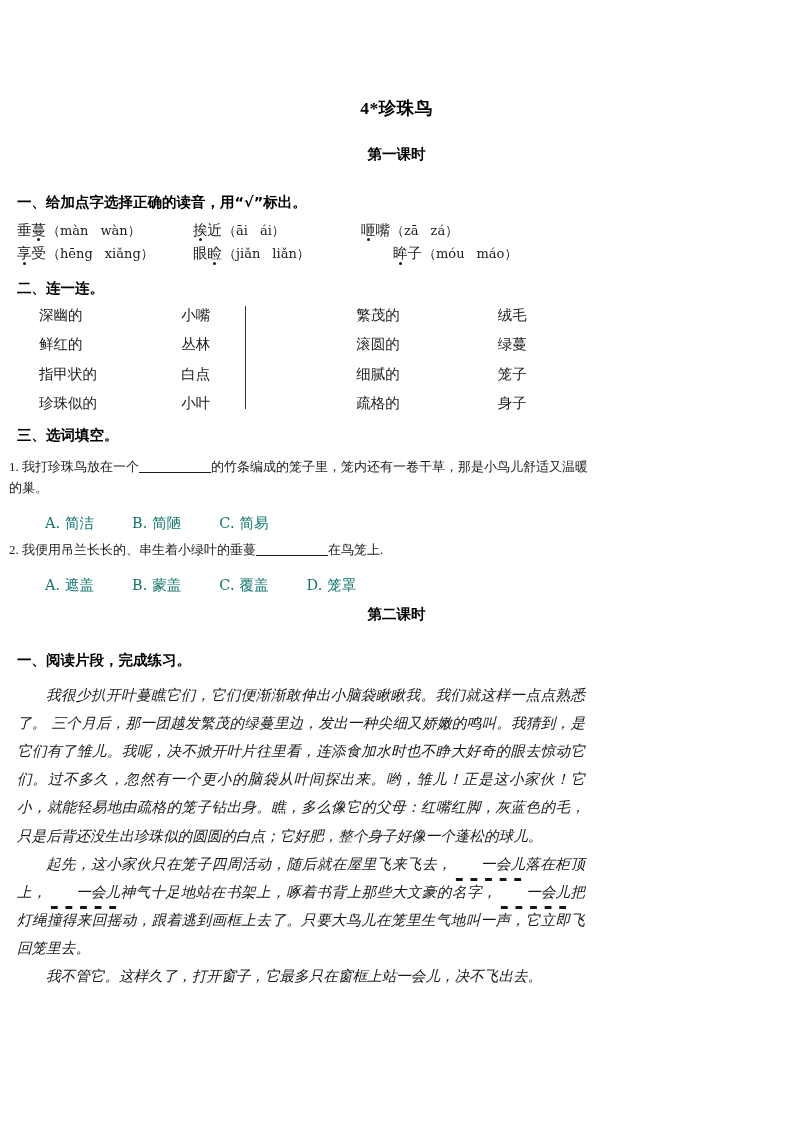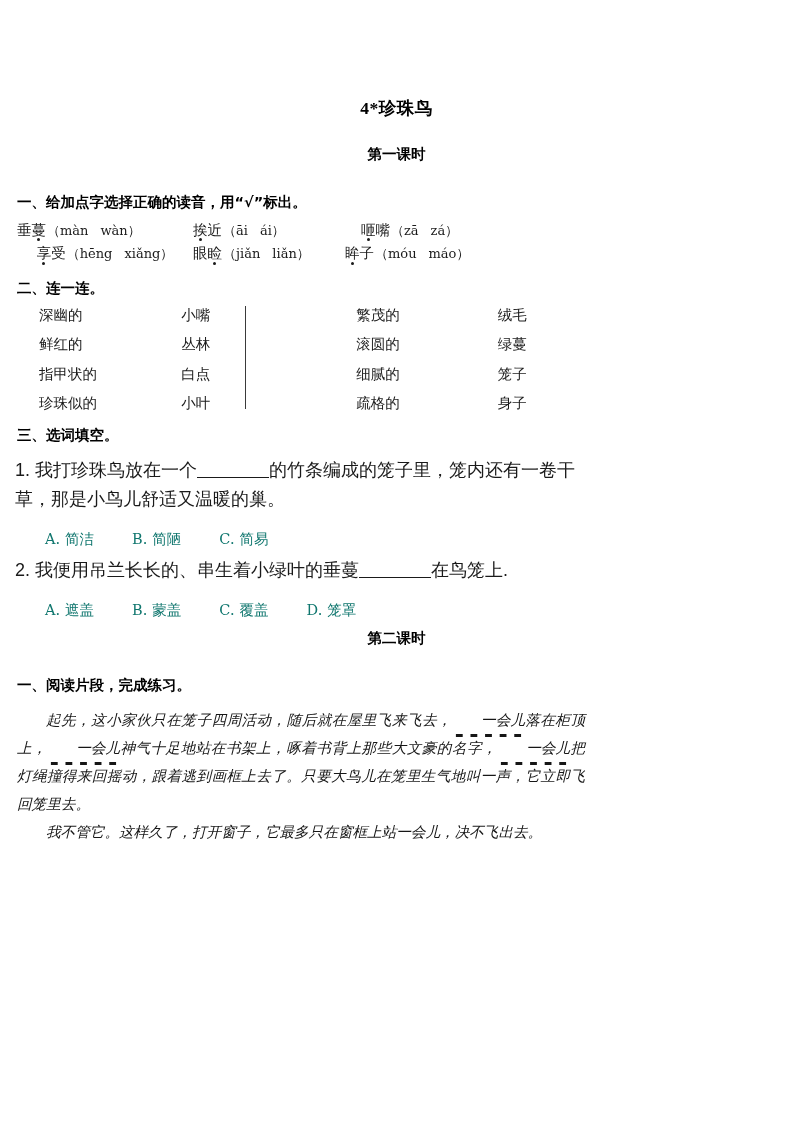--- a/index.html
+++ b/index.html
@@ -123,25 +123,25 @@
     top: -2px;
     width: 1px;
     height: 103px;
     background: #3a3a3a;
   }
 
   
   #sec-cloze-heading { margin-left: 17px; margin-top: 4px; }
   .q-block { margin-top: 12px; }
   .q-line {
-    font-family: Liberation Sans, sans-serif;
-    font-size: 18px;
+    font-family: Liberation Serif, serif;
+    font-size: 13px;
     line-height: 1.62;
     color: #1a1a1a;
-    margin-left: 15px;
+    margin-left: 9px;
     width: 580px;
   }
   .blank {
     display: inline-block;
     width: 72px;
     border-bottom: 1px solid #1a1a1a;
     vertical-align: -2px;
   }
   .opts {
     font-family: "DejaVu Serif", serif;
@@ -215,25 +215,25 @@
         <span class="hz"><span></span><span class="dotted">挨</span><span>近</span></span>
         <span class="rd"><span>（</span><span>āi</span><span class="sp"></span><span>ái</span><span>）</span></span>
       </div>
       <div class="pinyin-item">
         <span class="hz"><span></span><span class="dotted">咂</span><span>嘴</span></span>
         <span class="rd"><span>（</span><span>zā</span><span class="sp"></span><span>zá</span><span>）</span></span>
       </div>
     </div>
 
     <div class="pinyin-row">
-      <div class="pinyin-item" style="width:176px;justify-content:center;">
+      <div class="pinyin-item" style="width:176px;">
         <span class="hz"><span></span><span class="dotted">享</span><span>受</span></span>
         <span class="rd"><span>（</span><span>hēng</span><span class="sp"></span><span>xiǎng</span><span>）</span></span>
       </div>
-      <div class="pinyin-item" style="width:152px;">
+      <div class="pinyin-item" style="width:200px;">
         <span class="hz"><span>眼</span><span class="dotted">睑</span><span></span></span>
         <span class="rd"><span>（</span><span>jiǎn</span><span class="sp"></span><span>liǎn</span><span>）</span></span>
       </div>
       <div class="pinyin-item">
         <span class="hz"><span></span><span class="dotted">眸</span><span>子</span></span>
         <span class="rd"><span>（</span><span>móu</span><span class="sp"></span><span>máo</span><span>）</span></span>
       </div>
     </div>
   </div>
 
@@ -288,20 +288,21 @@
       <span class="opt"><span class="lab">D.</span><span>笼罩</span></span>
     </div>
   </div>
 
   <div class="period2-wrap">
     <div class="period-title second">第二课时</div>
 
     <div class="section-heading" id="sec-read-heading">一、阅读片段，完成练习。</div>
 
     <div class="passage">
+      <p class="para">我很少扒开叶蔓瞧它们，它们便渐渐敢伸出小脑袋瞅瞅我。我们就这样一点点熟悉了。 三个月后，那一团越发繁茂的绿蔓里边，发出一种尖细又娇嫩的鸣叫。我猜到，是它们有了雏儿。我呢，决不掀开叶片往里看，连添食加水时也不睁大好奇的眼去惊动它们。过不多久，忽然有一个更小的脑袋从叶间探出来。哟，雏儿！正是这小家伙！它小，就能轻易地由疏格的笼子钻出身。瞧，多么像它的父母：红嘴红脚，灰蓝色的毛，只是后背还没生出珍珠似的圆圆的白点；它好肥，整个身子好像一个蓬松的球儿。</p>
 
       <p class="para"><span>起先，这小家伙只在笼子四周活动，随后就在屋里飞来飞去，</span><span class="dot-em">一会儿</span><span>落在柜顶上，</span><span class="dot-em">一会儿</span><span>神气十足地站在书架上，啄着书背上那些大文豪的名字，</span><span class="dot-em">一会儿</span><span>把灯绳撞得来回摇动，跟着逃到画框上去了。只要大鸟儿在笼里生气地叫一声，它立即飞回笼里去。</span></p>
 
       <p class="para">我不管它。这样久了，打开窗子，它最多只在窗框上站一会儿，决不飞出去。</p>
     </div>
   </div>
 
 </div>
 
 </body></html>

